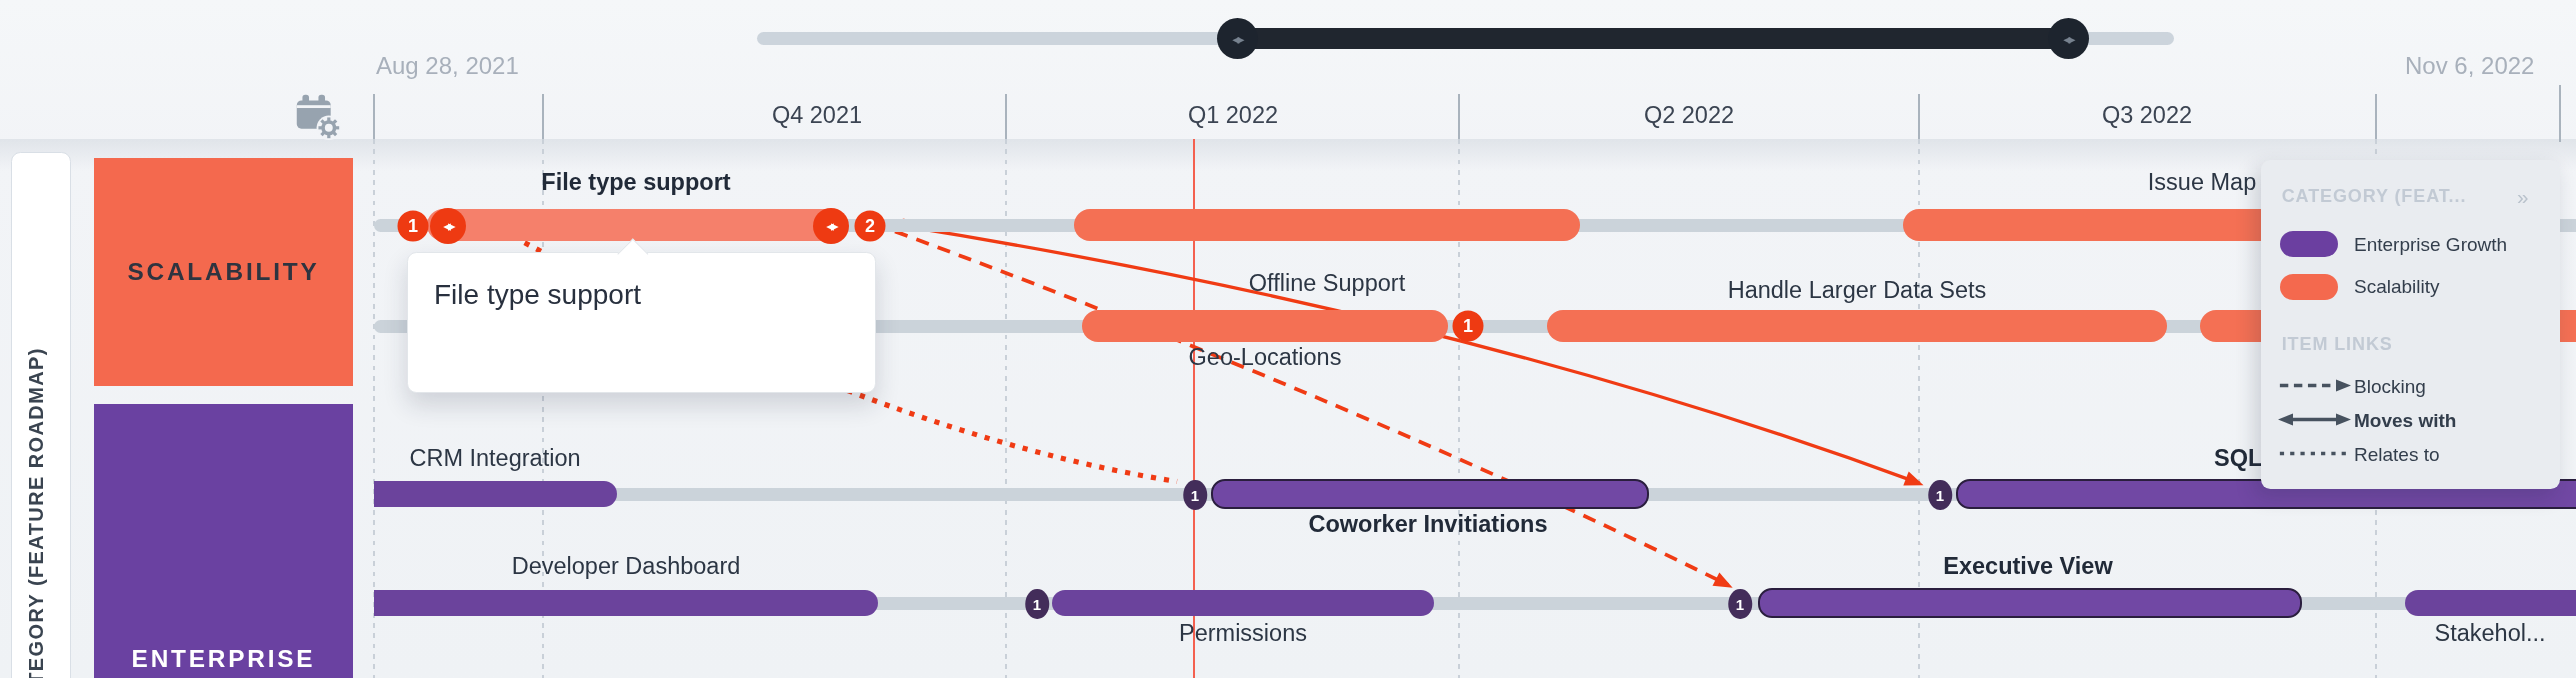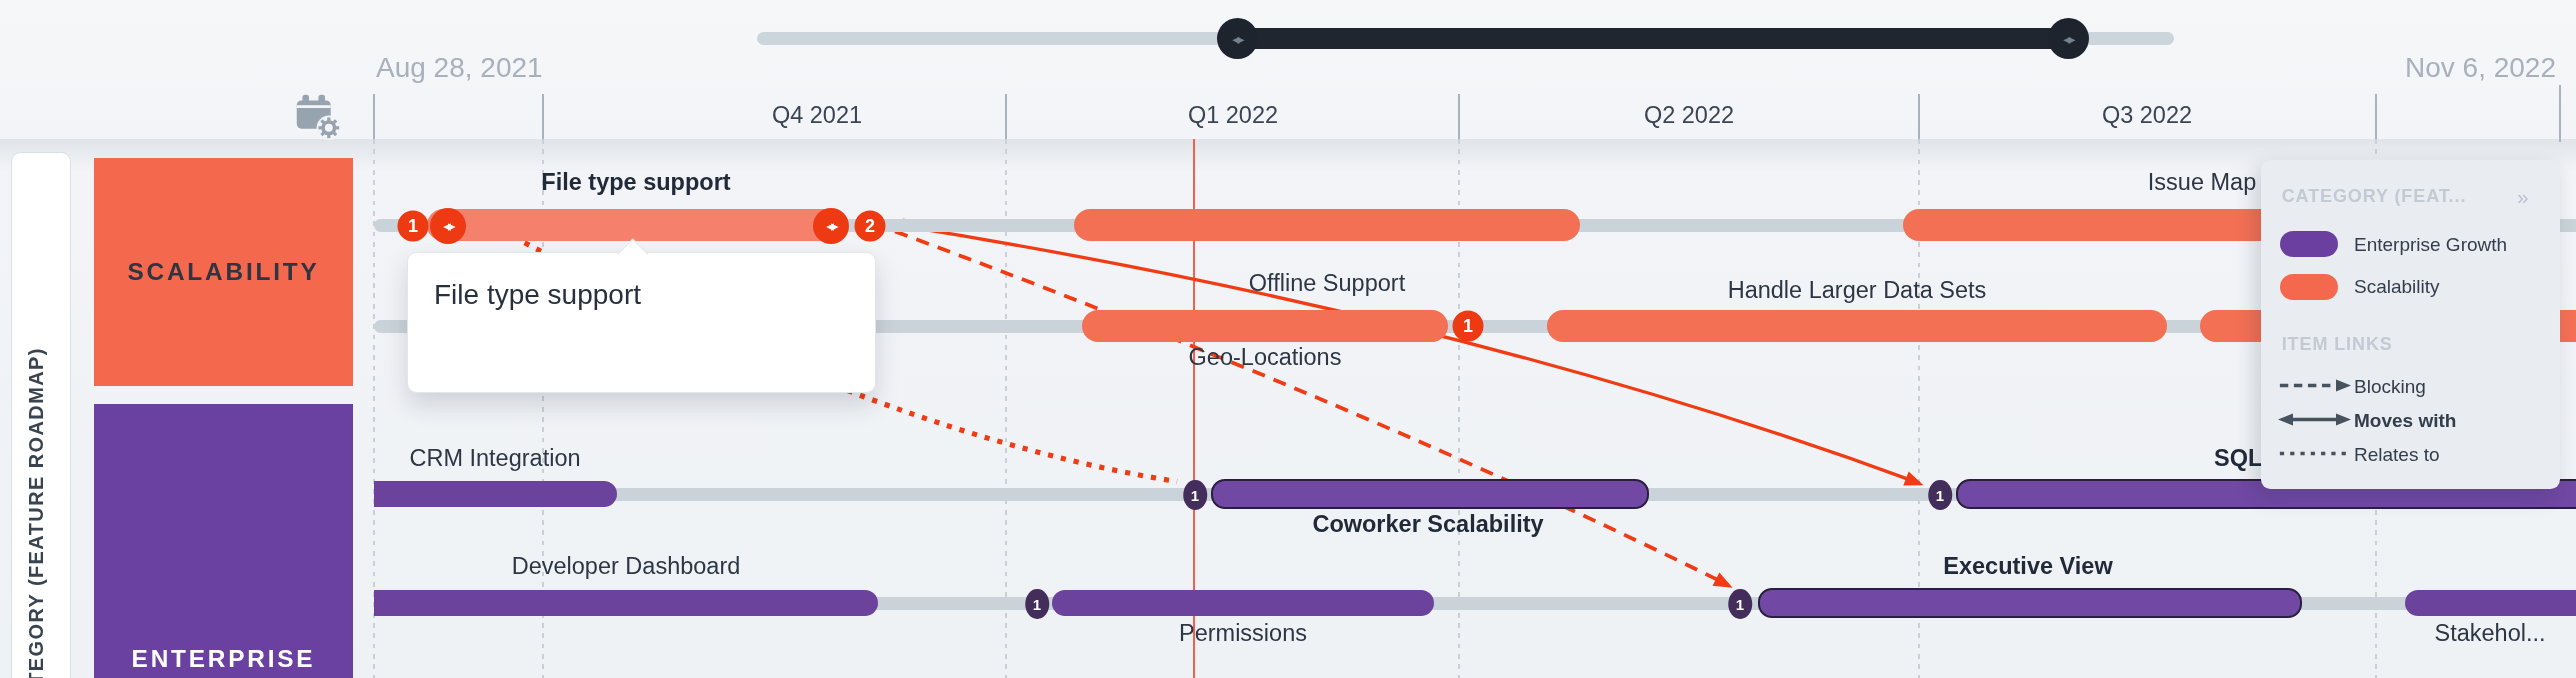--- a/index.html
+++ b/index.html
@@ -5,21 +5,21 @@
   html,body{margin:0;padding:0;background:#eef1f4;}
   #canvas{position:relative;width:2576px;height:679px;overflow:hidden;
           font-family:"Liberation Sans",sans-serif;background:linear-gradient(180deg,#f5f7f9 0,#f2f4f7 150px,#eff2f5 100%);}
   .abs{position:absolute;}
   
   .sl-track{height:13px;border-radius:6.6px;background:#ccd4dc;}
   .sl-range{height:20.7px;border-radius:10.3px;background:#20262f;}
   .sl-handle{width:41px;height:41px;border-radius:50%;background:#1d242e;color:#77828f;
              display:flex;align-items:center;justify-content:center;font-size:14px;letter-spacing:-1.9px;}
   
-  .date-label{font-size:28px;color:#a8b0bb;white-space:nowrap;}
+  .date-label{font-size:24px;color:#a8b0bb;white-space:nowrap;}
   .q-label{font-size:23.5px;color:#3b4452;font-weight:500;transform:translateX(-50%);white-space:nowrap;}
   .tick{width:1.9px;background:#a9b3bd;}
   .grid-dash{width:1.9px;background:repeating-linear-gradient(180deg,#c9d0d8 0 4.7px,transparent 4.7px 10.3px);}
   .today{width:1.9px;background:#f4604f;}
   .hdr-shadow{left:0;top:139px;width:2576px;height:32px;background:linear-gradient(180deg,rgba(160,172,185,.22),rgba(160,172,185,0));pointer-events:none;}
   
   .side-panel{left:11.3px;top:152px;width:58px;height:564px;background:#ffffff;border:0.9px solid #d9dfe6;border-radius:9.4px;}
   .side-label{left:25.4px;top:715px;transform:rotate(-90deg);transform-origin:0 0;
               font-size:20px;font-weight:bold;letter-spacing:1.4px;color:#3a4450;white-space:nowrap;}
   .cat-block{left:94px;width:259px;display:flex;align-items:center;justify-content:center;}
@@ -135,21 +135,21 @@
       <div class="bar-label abs" style="left: 1265px; top: 344px;">Geo-Locations</div>
       <div class="bar abs" style="left: 1547px; top: 310px; width: 620px; height: 32px; border-radius: 17px; background: rgb(244, 112, 84);"></div>
       <div class="bar-label abs" style="left: 1857px; top: 277px;">Handle Larger Data Sets</div>
       <div class="bar abs" style="left: 2200px; top: 310px; width: 376px; height: 32px; border-radius: 17px 0px 0px 17px; background: rgb(244, 112, 84);"></div>
       <div class="bar-label abs" style="left: 2388px; top: 344px;">Fea...</div>
       <div class="badge red abs" style="left: 1468px; top: 326px;">1</div>
       <div class="row-track abs" style="left: 374px; top: 488px; width: 2202px;"></div>
       <div class="bar abs" style="left: 374px; top: 481px; width: 243px; height: 26px; border-radius: 0px 14px 14px 0px; background: rgb(107, 67, 156);"></div>
       <div class="bar-label abs" style="left: 495px; top: 445px;">CRM Integration</div>
       <div class="bar abs" style="left: 1211px; top: 479px; width: 434px; height: 26px; border-radius: 14px; background: rgb(113, 72, 164); border: 2.8px solid rgb(42, 30, 62);"></div>
-      <div class="bar-label bold abs" style="left: 1428px; top: 511px;">Coworker Scalability</div>
+      <div class="bar-label bold abs" style="left: 1428px; top: 511px;">Coworker Invitiations</div>
       <div class="bar abs" style="left: 1956px; top: 479px; width: 620px; height: 26px; border-radius: 14px 0px 0px 14px; background: rgb(113, 72, 164); border: 2.8px solid rgb(42, 30, 62);"></div>
       <div class="bar-label bold abs" style="left: 2266px; top: 445px;">SQL Su...</div>
       <div class="badge purple abs" style="left: 1195px; top: 495px;">1</div>
       <div class="badge purple abs" style="left: 1940px; top: 495px;">1</div>
       <div class="row-track abs" style="left: 374px; top: 597px; width: 2202px;"></div>
       <div class="bar abs" style="left: 374px; top: 590px; width: 504px; height: 26px; border-radius: 0px 14px 14px 0px; background: rgb(107, 67, 156);"></div>
       <div class="bar-label abs" style="left: 626px; top: 553px;">Developer Dashboard</div>
       <div class="bar abs" style="left: 1052px; top: 590px; width: 382px; height: 26px; border-radius: 14px; background: rgb(107, 67, 156);"></div>
       <div class="bar-label abs" style="left: 1243px; top: 620px;">Permissions</div>
       <div class="bar abs" style="left: 1758px; top: 588px; width: 540px; height: 26px; border-radius: 14px; background: rgb(113, 72, 164); border: 2.8px solid rgb(42, 30, 62);"></div>

